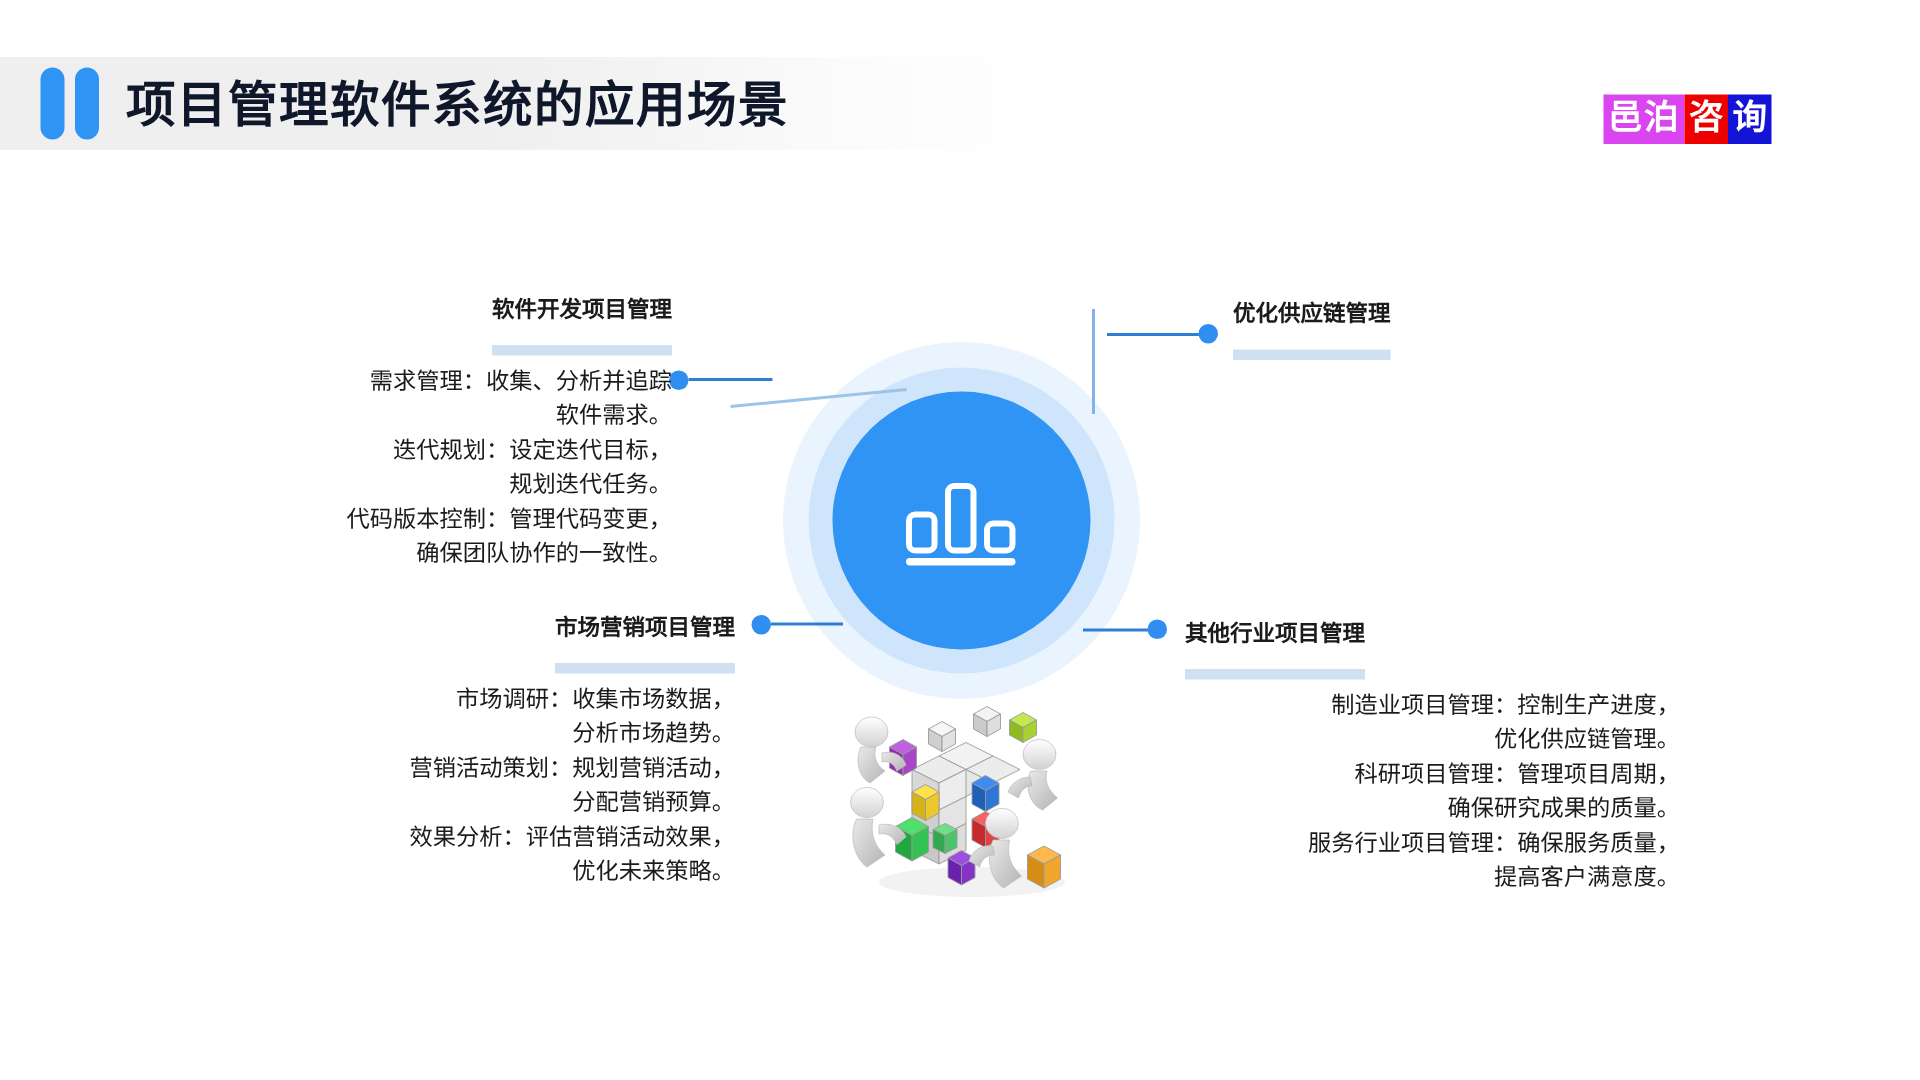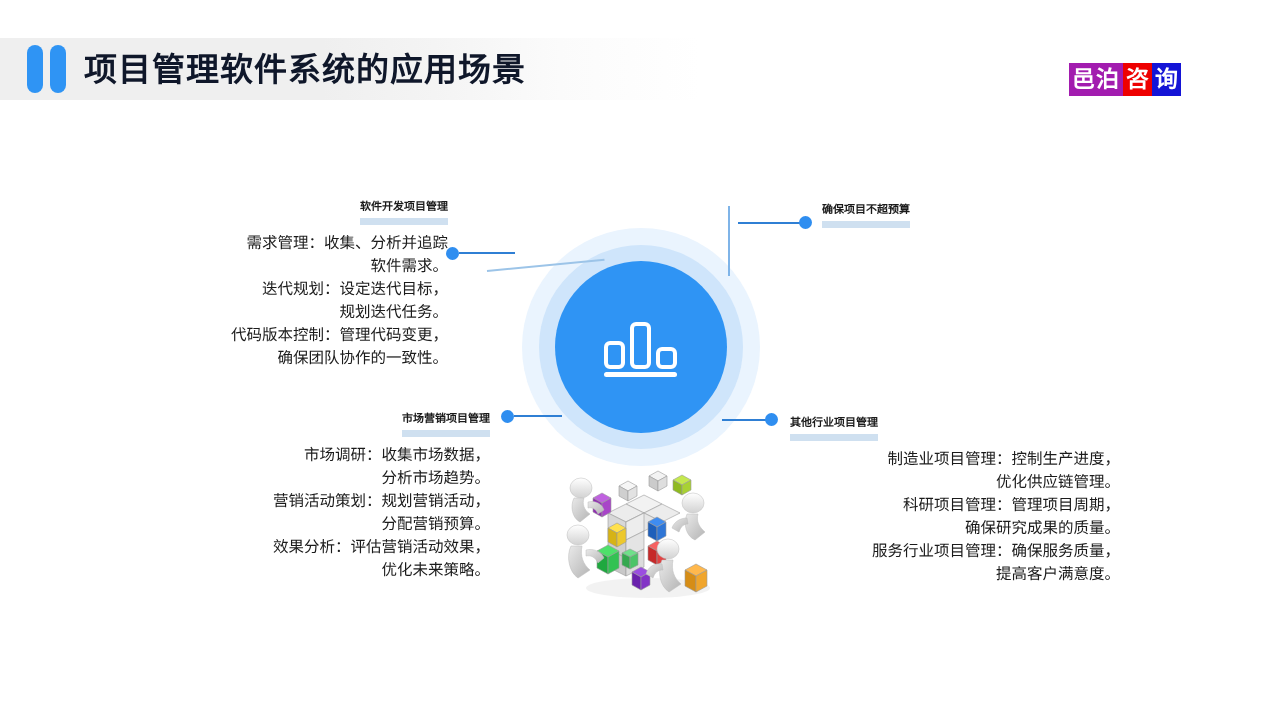--- a/index.html
+++ b/index.html
@@ -74,21 +74,21 @@
     display: flex;
     align-items: center;
     justify-content: center;
     font-size: 23px;
     font-weight: bold;
     color: #ffffff;
     padding: 0 1px;
     line-height: 1;
     font-family: "DejaVu Sans", "Liberation Sans", sans-serif;
   }
-  .logo-cell.black { background: #a21caf; width: 52px; letter-spacing: 1px; }
+  .logo-cell.black { background: #d946ef; width: 52px; letter-spacing: 1px; }
   .logo-cell.red   { background: #ee0000; width: 27px; }
   .logo-cell.blue  { background: #1414d6; width: 27px; }
 
   
   .center-wrap {
     position: absolute;
     left: 522px;
     top: 228px;
     width: 238px;
     height: 238px;
@@ -136,27 +136,27 @@
   .conn-slant {
     position: absolute;
     height: 2px;
     background: #9cc4e8;
     transform-origin: left center;
   }
 
   
   .block { position: absolute; }
   .block-heading {
-    font-size: 11px;
+    font-size: 15px;
     font-weight: bold;
     color: #1b1b1b;
     white-space: nowrap;
     display: inline-block;
     position: relative;
-    padding-bottom: 8px;
+    padding-bottom: 20px;
     line-height: 21px;
   }
   .block-heading::after {
     content: "";
     position: absolute;
     left: 0;
     right: 0;
     bottom: 0;
     height: 7px;
     background: #cfe0f0;
@@ -239,21 +239,21 @@
     <div class="block-heading">软件开发项目管理</div>
     <div class="block-body">需求管理：收集、分析并追踪
 软件需求。
 迭代规划：设定迭代目标，
 规划迭代任务。
 代码版本控制：管理代码变更，
 确保团队协作的一致性。</div>
   </div>
 
   <div class="block align-left" id="block-construction">
-    <div class="block-heading">确保项目不超预算</div>
+    <div class="block-heading">优化供应链管理</div>
   </div>
 
   <div class="block align-right" id="block-marketing">
     <div class="block-heading">市场营销项目管理</div>
     <div class="block-body">市场调研：收集市场数据，
 分析市场趋势。
 营销活动策划：规划营销活动，
 分配营销预算。
 效果分析：评估营销活动效果，
 优化未来策略。</div>

